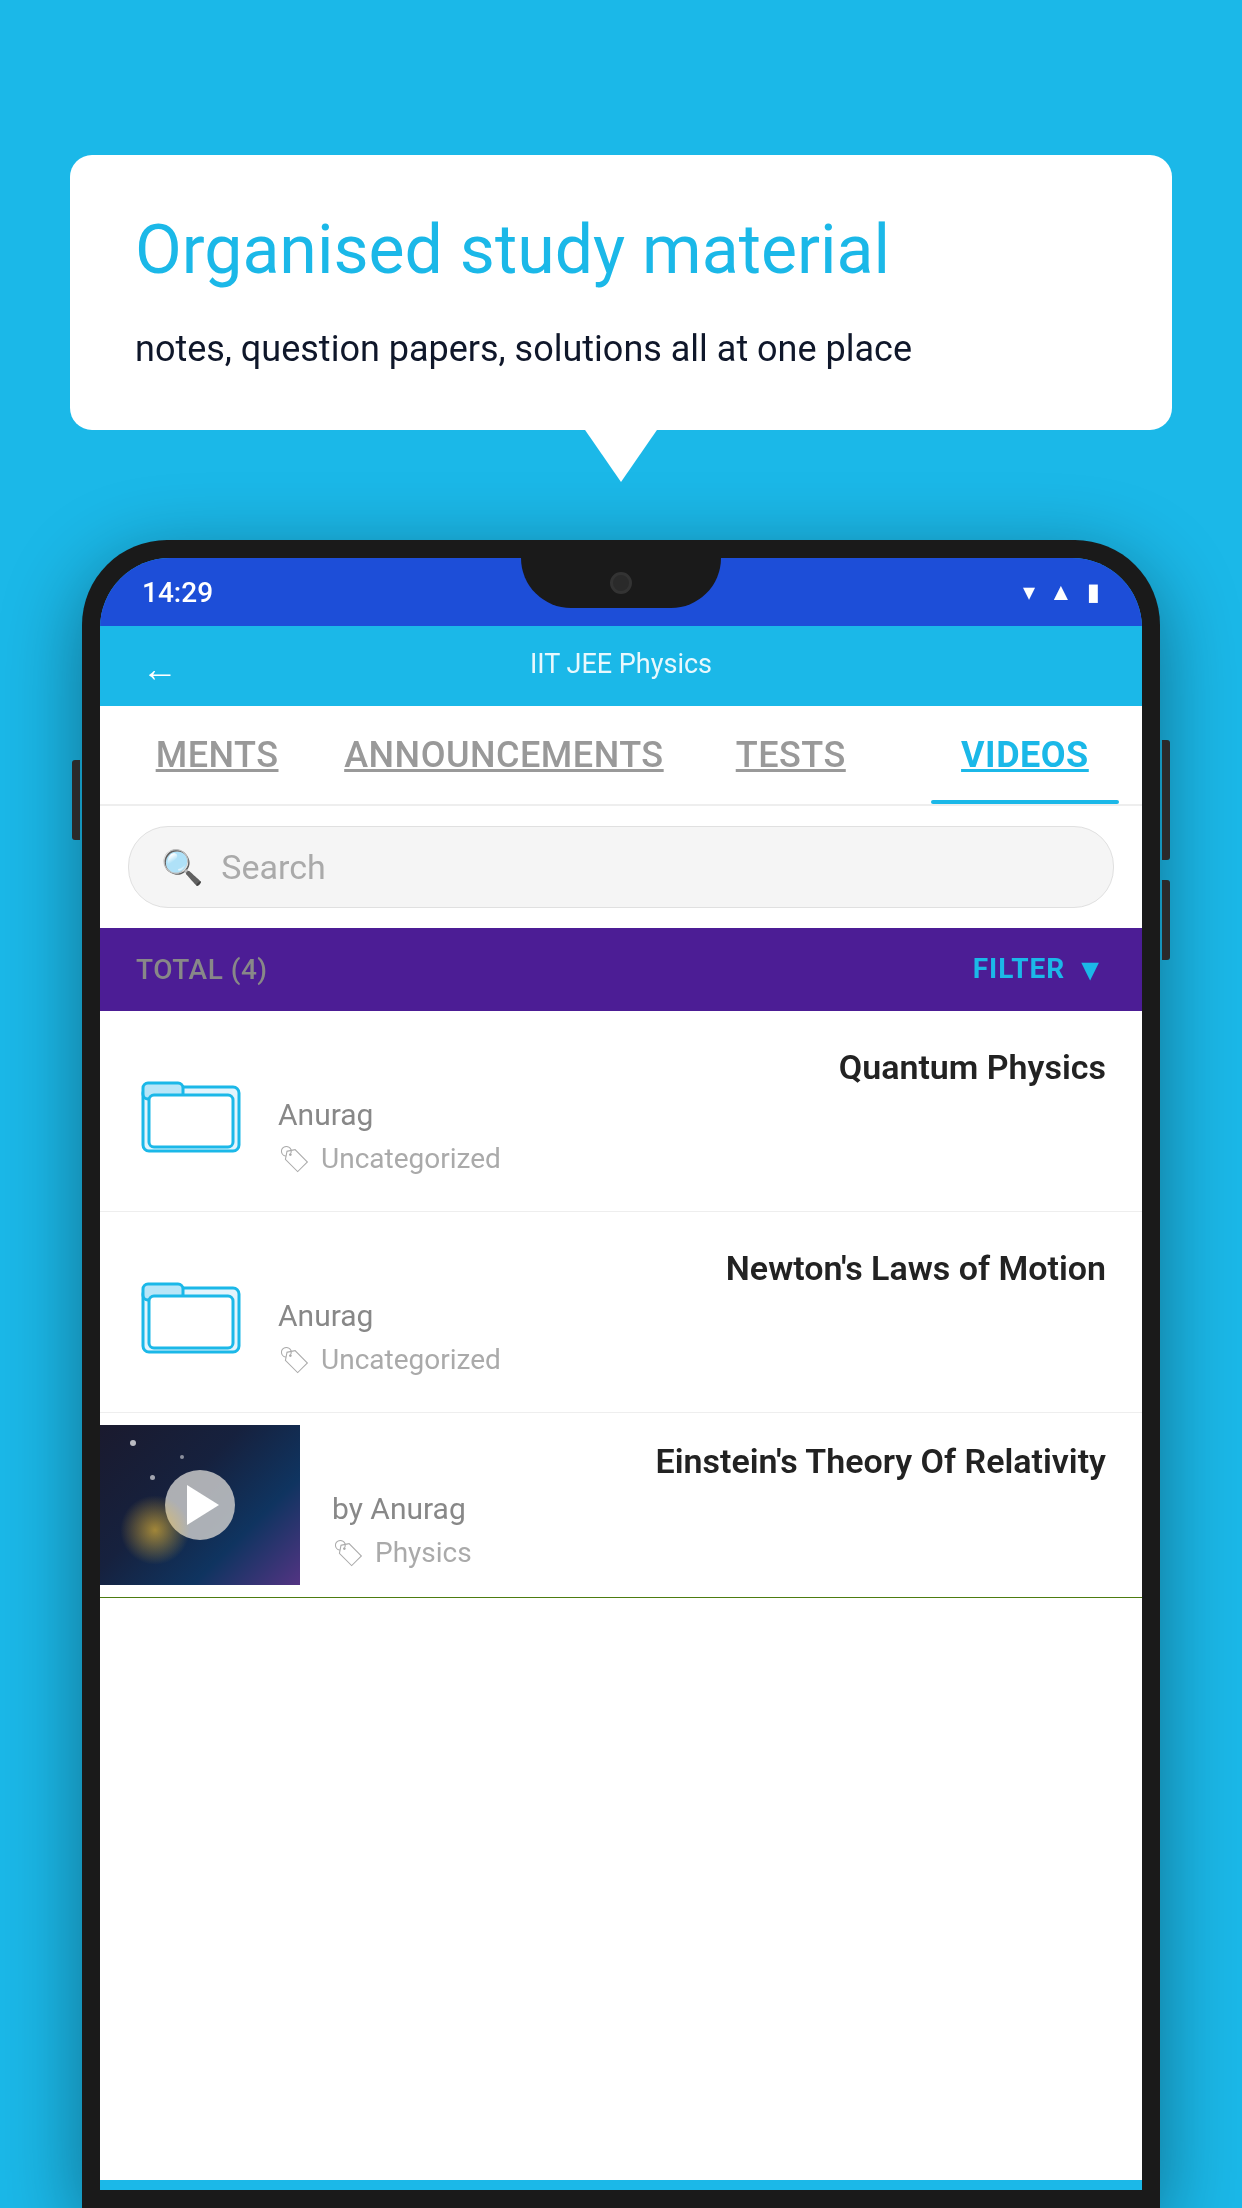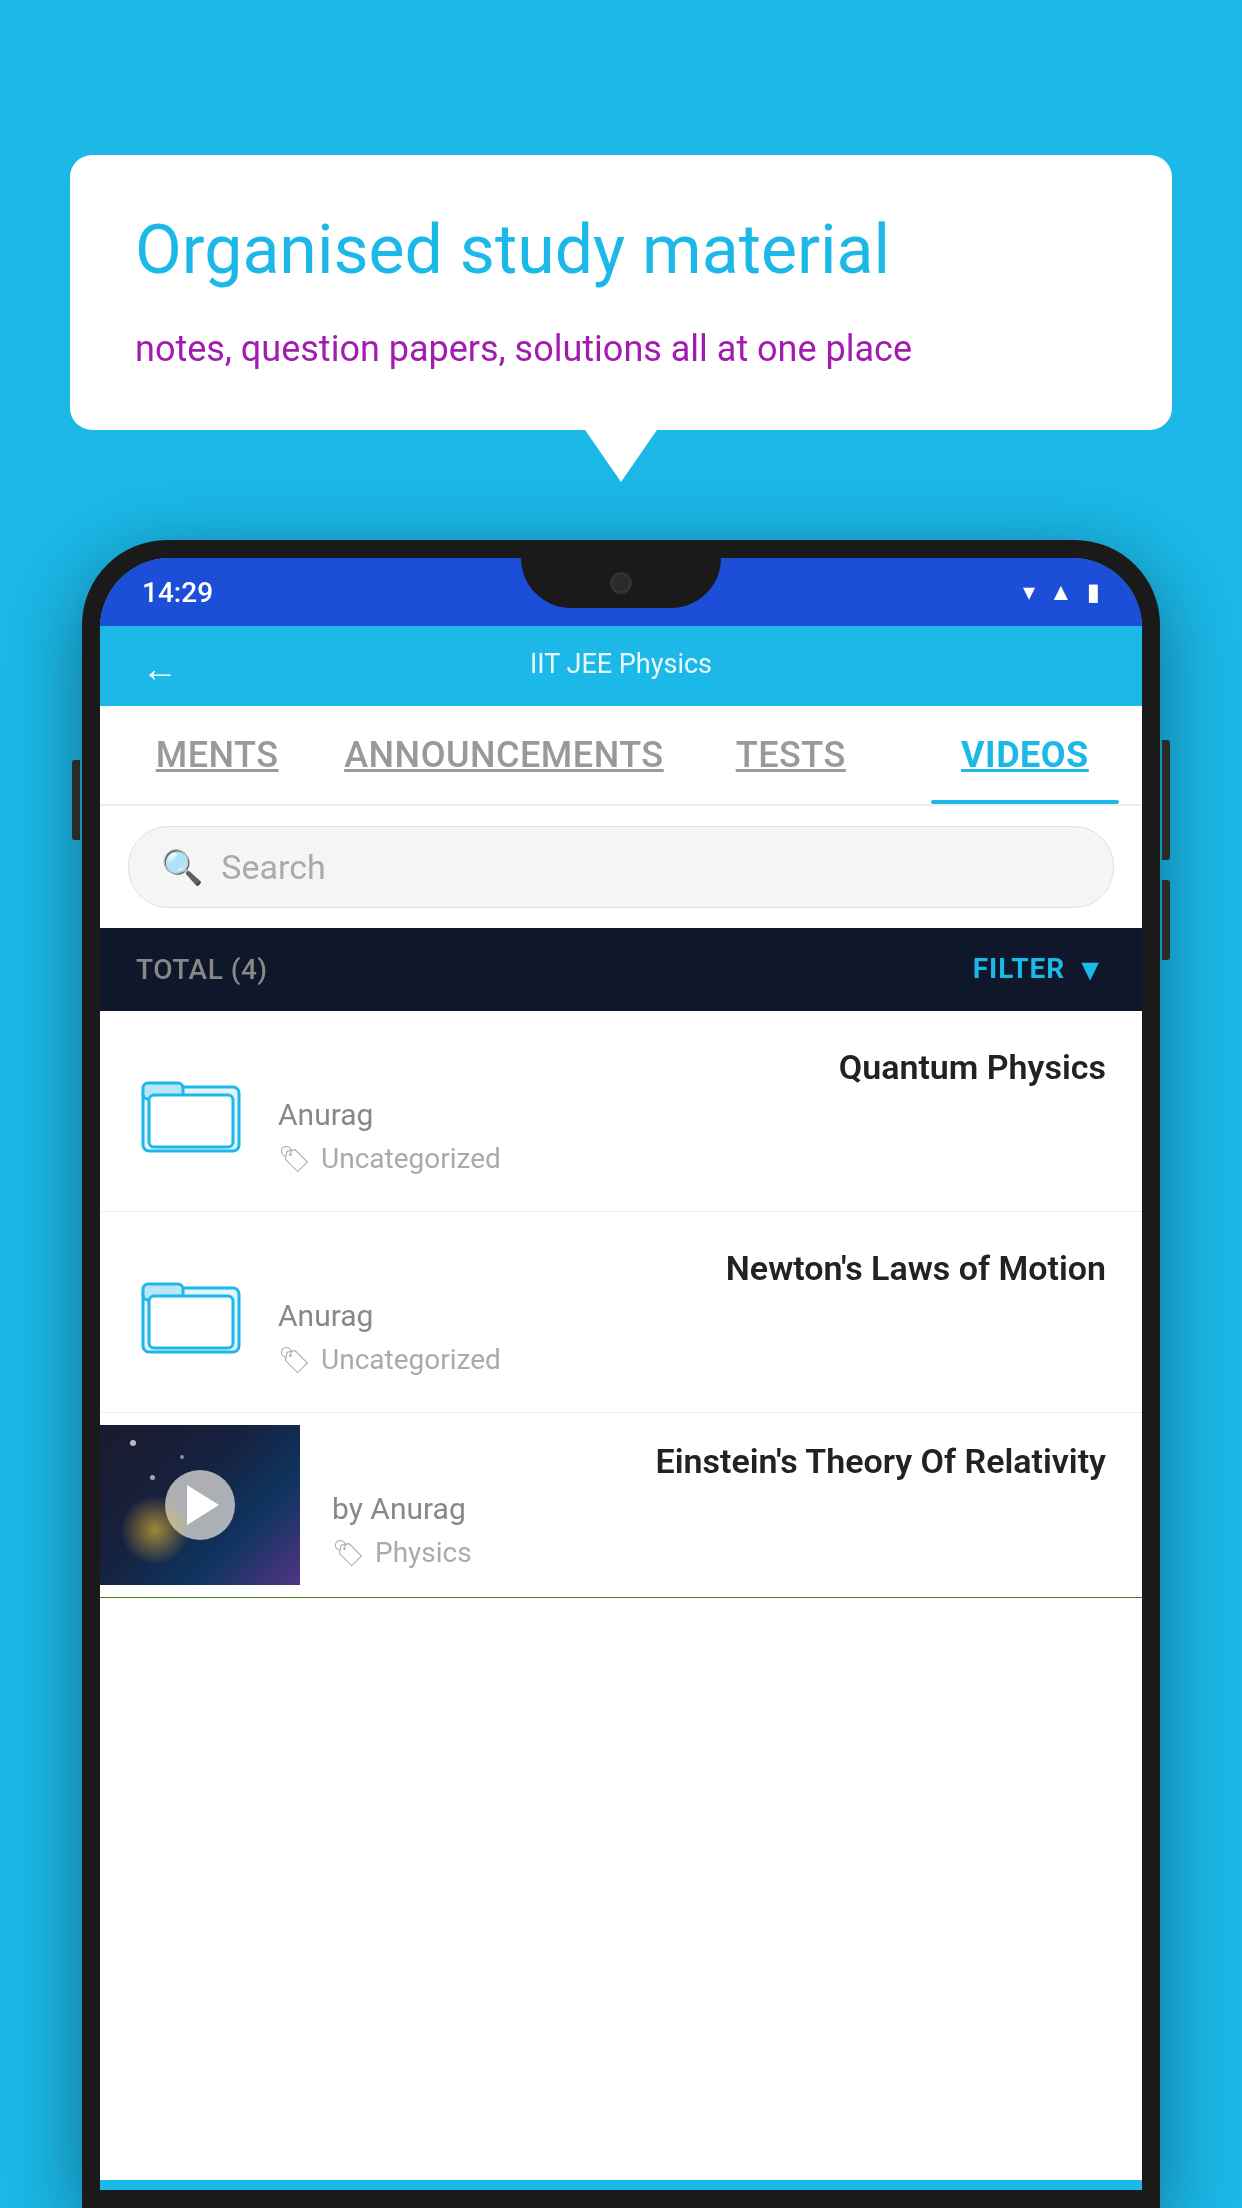--- a/index.html
+++ b/index.html
@@ -44,21 +44,21 @@
 
     .speech-bubble h1 {
       color: #1BB8E8;
       font-size: 68px;
       font-weight: 400;
       line-height: 1.2;
       margin-bottom: 36px;
     }
 
     .speech-bubble p {
-      color: #a21caf;
+      color: #0f172a;
       font-size: 36px;
       font-weight: 400;
     }
 
     
     .phone-frame {
       position: absolute;
       top: 540px;
       left: 82px;
       right: 82px;
@@ -214,21 +214,21 @@
       font-size: 34px;
     }
 
     .search-placeholder {
       color: #aaa;
       font-size: 34px;
     }
 
     
     .filter-bar {
-      background: #0f172a;
+      background: #4c1d95;
       padding: 24px 36px;
       display: flex;
       justify-content: space-between;
       align-items: center;
     }
 
     .total-label {
       color: #888;
       font-size: 28px;
       font-weight: 500;

